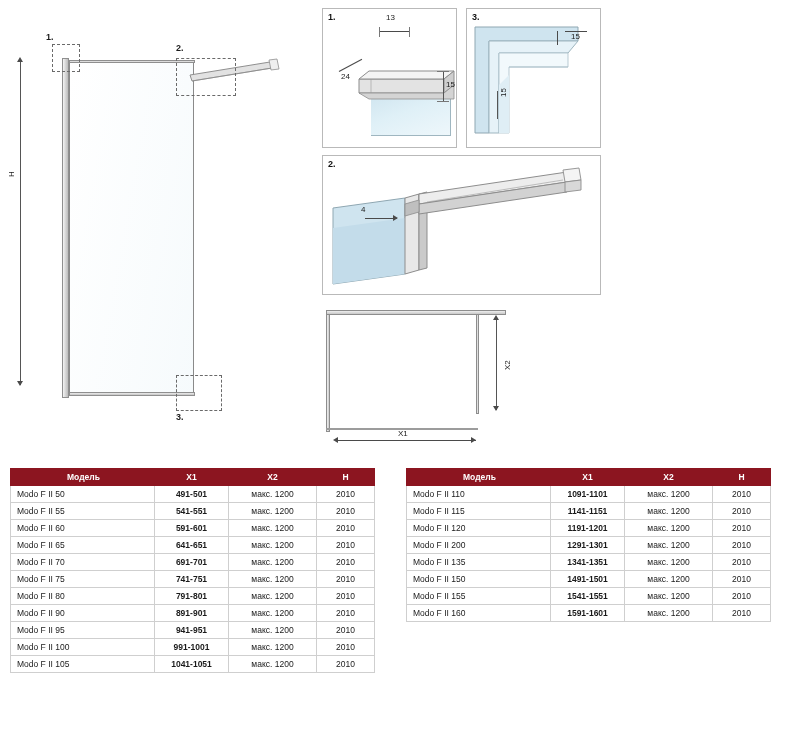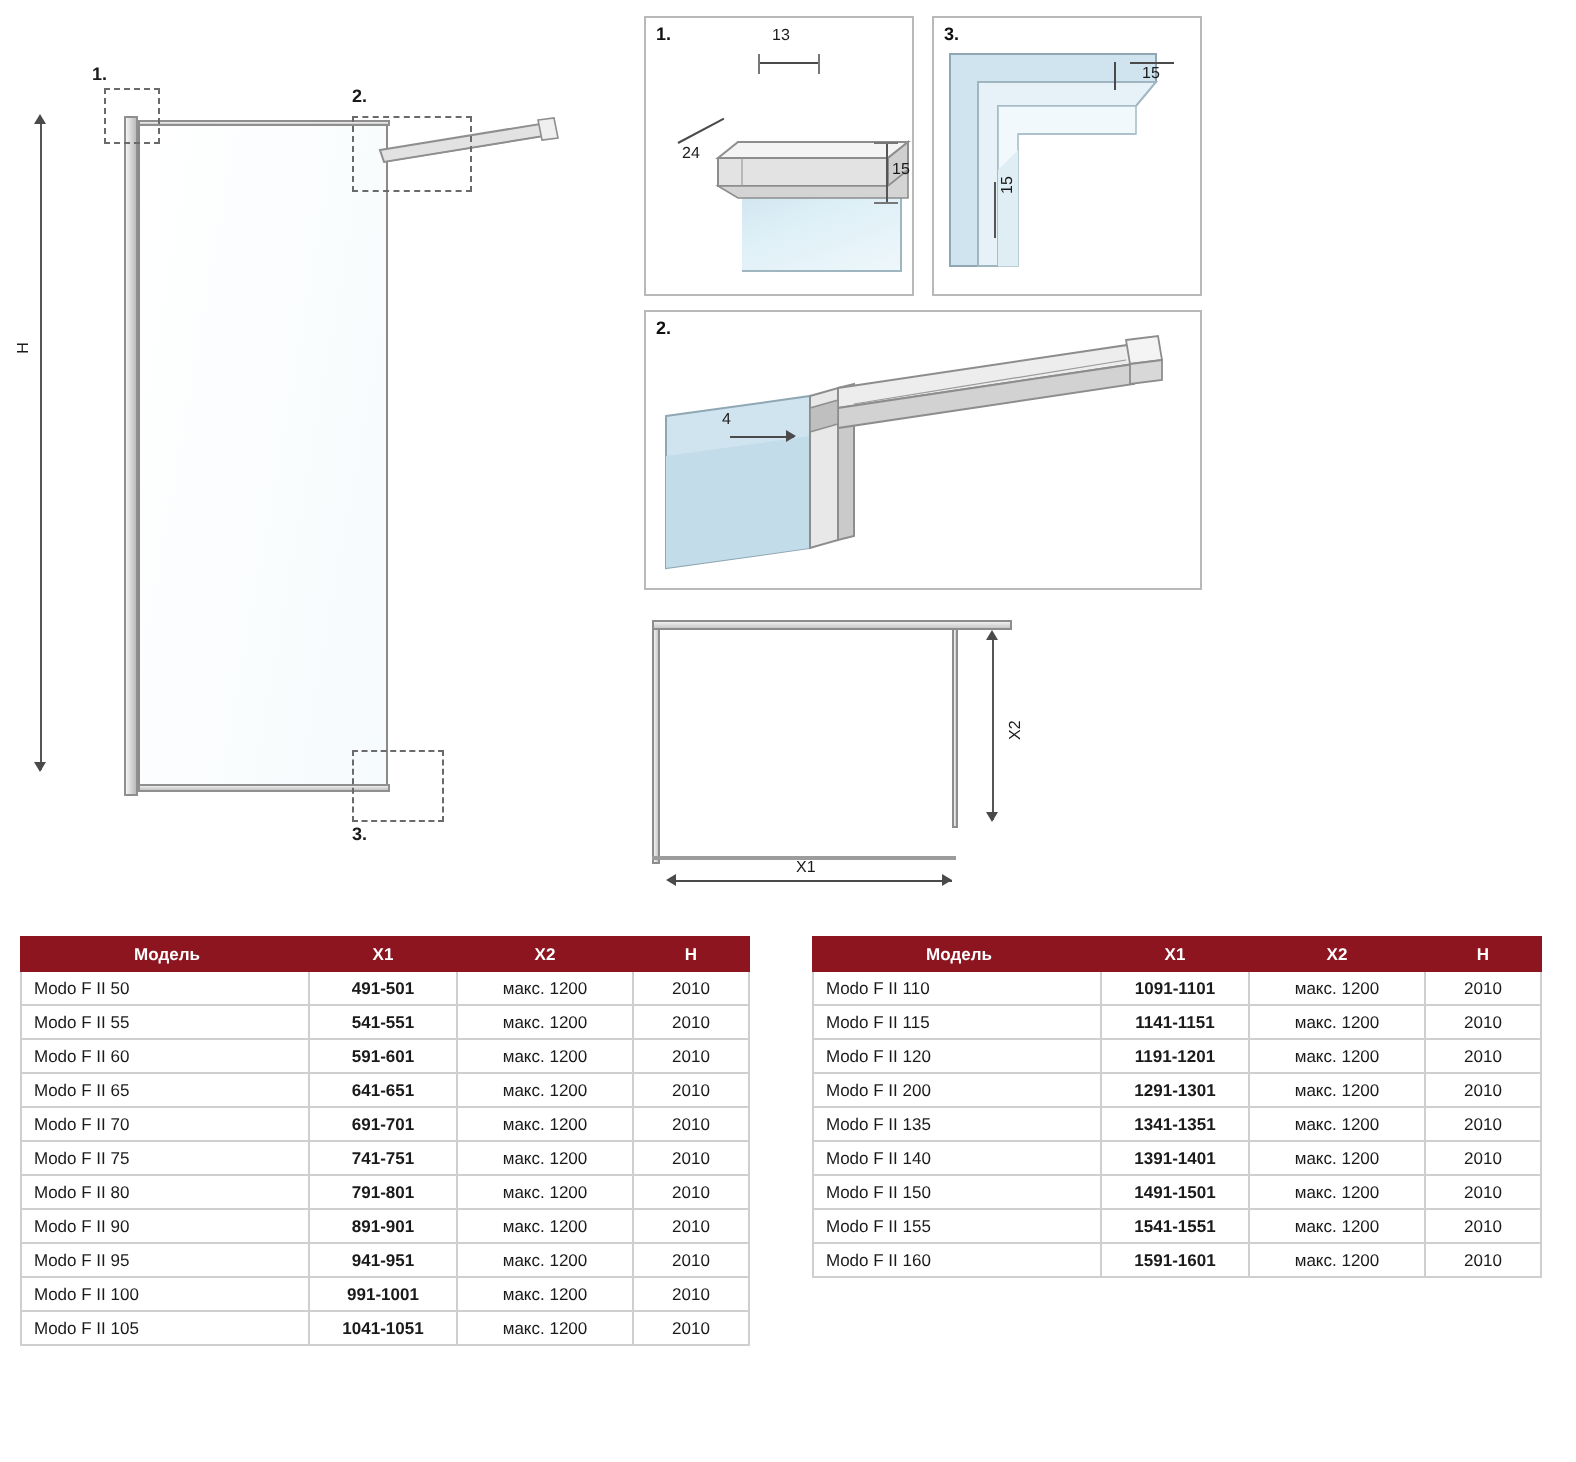--- a/index.html
+++ b/index.html
@@ -352,26 +352,20 @@
             <td>макс. 1200</td>
             <td>2010</td>
           </tr>
           <tr>
             <td class="model">Modo F II 135</td>
             <td class="x1">1341-1351</td>
             <td>макс. 1200</td>
             <td>2010</td>
           </tr>
           <tr>
-            <td class="model">Modo F II 140</td>
-            <td class="x1">1391-1401</td>
-            <td>макс. 1200</td>
-            <td>2010</td>
-          </tr>
-          <tr>
             <td class="model">Modo F II 150</td>
             <td class="x1">1491-1501</td>
             <td>макс. 1200</td>
             <td>2010</td>
           </tr>
           <tr>
             <td class="model">Modo F II 155</td>
             <td class="x1">1541-1551</td>
             <td>макс. 1200</td>
             <td>2010</td>

